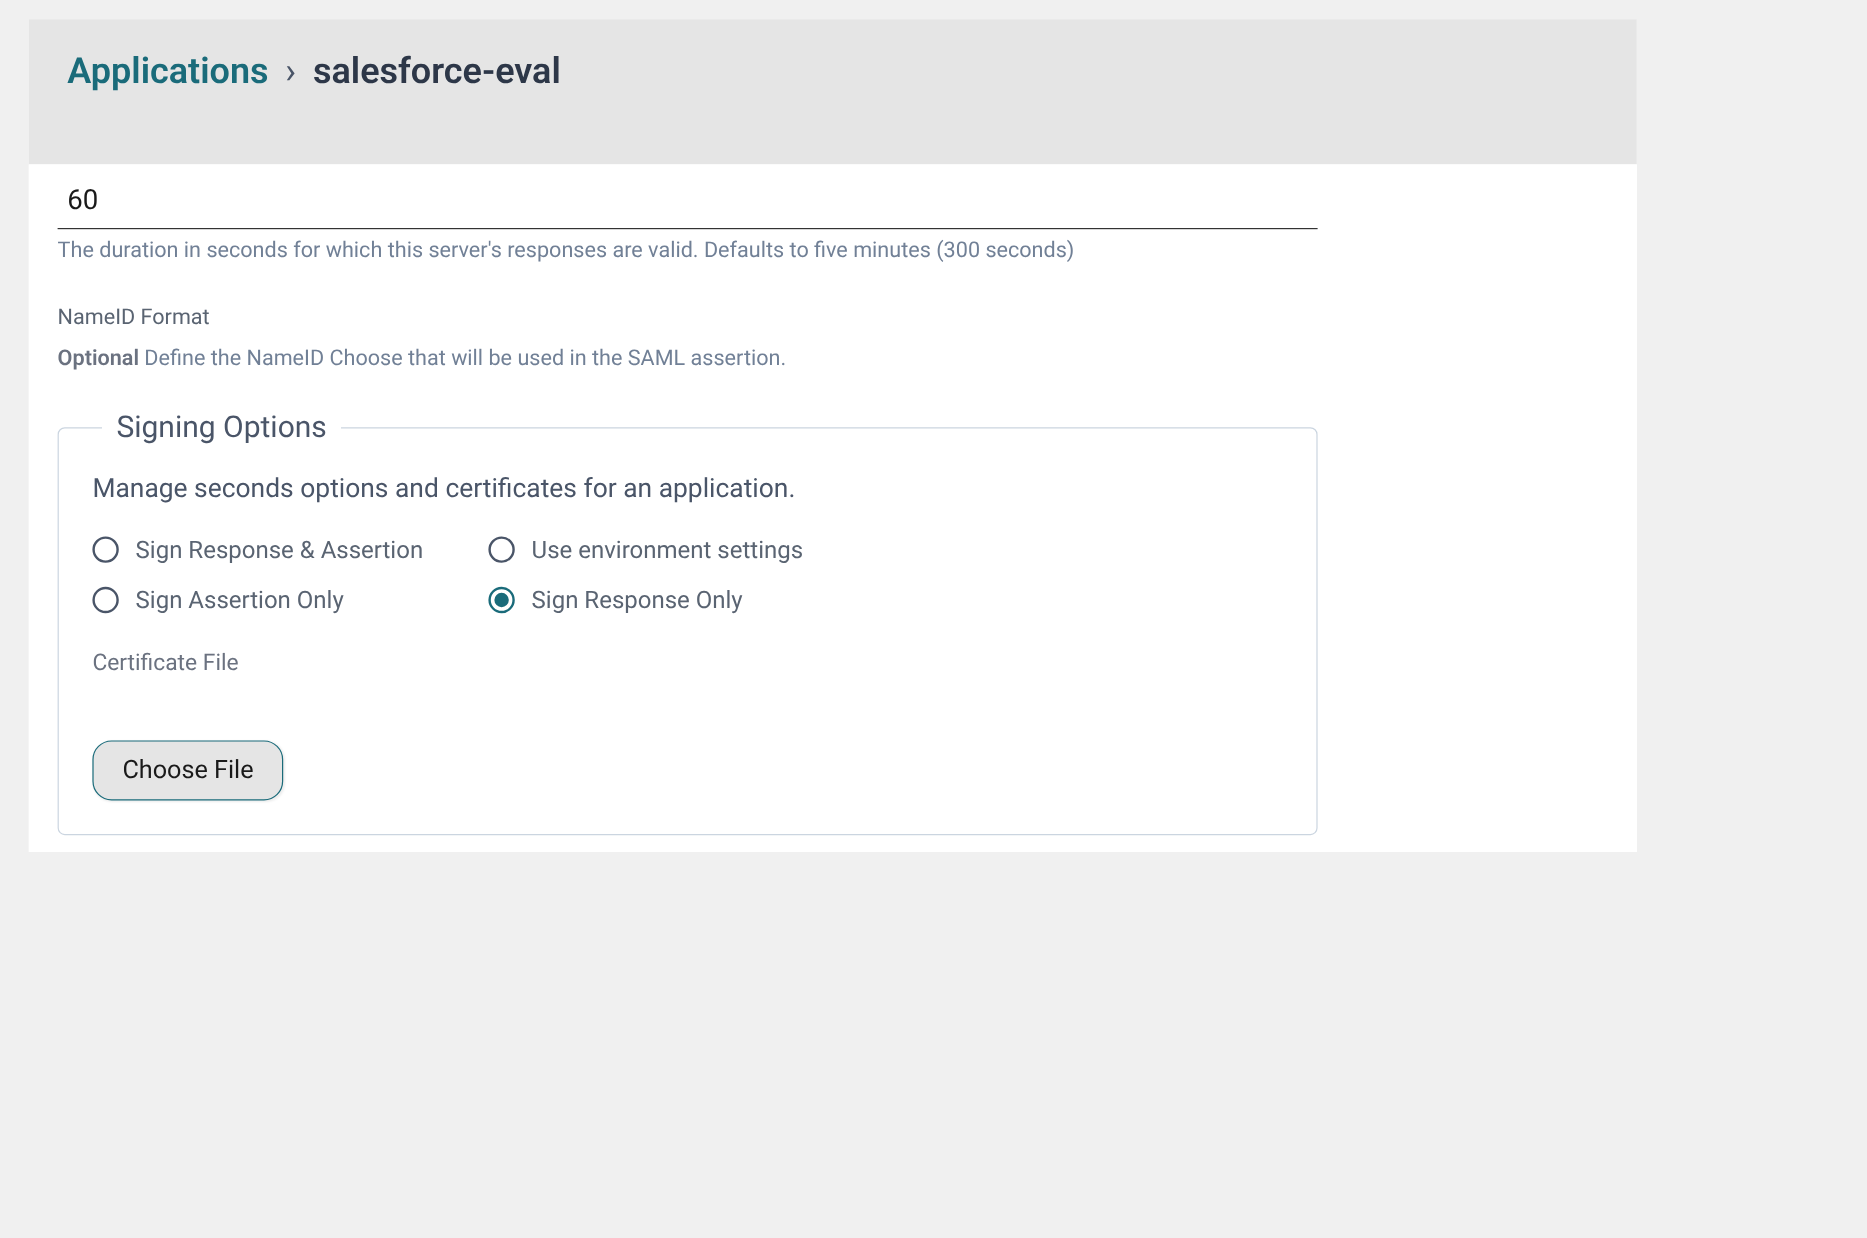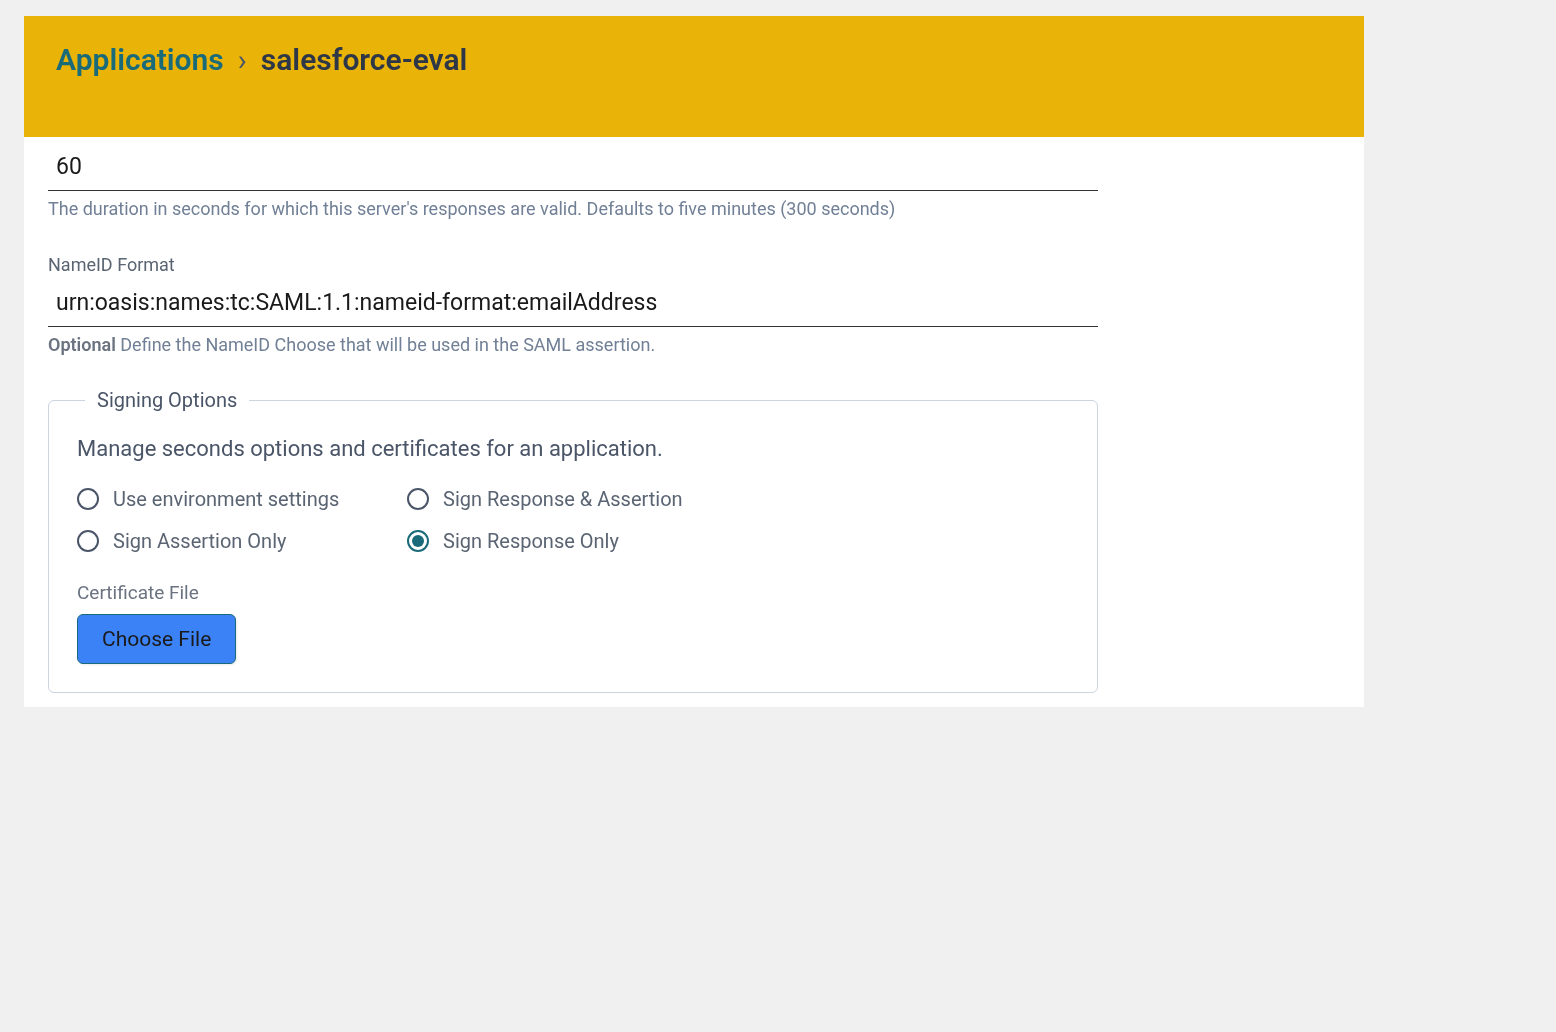--- a/index.html
+++ b/index.html
@@ -8,21 +8,21 @@
       background: #f0f0f0;
       color: #333;
       font-size: 16px;
     }
     .page {
       background: #fff;
       margin: 16px 0 0 24px;
       max-width: 1340px;
     }
     .header {
-      background: #eab308;
+      background: #e5e5e5;
       padding: 26px 32px 60px 32px;
     }
     .breadcrumb {
       display: flex;
       align-items: center;
       gap: 14px;
       font-size: 30px;
       font-weight: 600;
     }
     .breadcrumb-root {
@@ -73,21 +73,21 @@
     }
     fieldset.signing {
       border: 1px solid #cbd5e0;
       border-radius: 6px;
       padding: 18px 28px 28px 28px;
       margin-top: 30px;
       max-width: 1050px;
     }
     fieldset.signing legend {
       color: #4a5568;
-      font-size: 20px;
+      font-size: 25px;
       padding: 0 12px;
       margin-left: 8px;
     }
     .signing-desc {
       color: #4a5568;
       font-size: 22px;
       margin-top: 6px;
       margin-bottom: 26px;
     }
     .radio-grid {
@@ -128,29 +128,30 @@
     .radio-label {
       color: #5a6472;
       font-size: 20px;
     }
     .cert-label {
       color: #6b7280;
       font-size: 19px;
       margin-bottom: 10px;
     }
     .choose-file-btn {
-      background: #3b82f6;
+      background: #e5e5e5;
       border: 1.5px solid #1a6b7a;
-      border-radius: 6px;
+      border-radius: 16px;
       color: #1a1a1a;
       font-size: 21px;
       padding: 12px 24px;
       cursor: pointer;
       font-family: inherit;
       box-shadow: 1px 1px 2px rgba(0,0,0,0.08);
+      margin-top: 44px;
     }
     .cert-help {
       color: #6b7280;
       font-size: 18.5px;
       margin-top: 20px;
     }
     .cutoff {
       height: 4px;
       overflow: hidden;
     }
@@ -167,39 +168,36 @@
     </div>
   </div>
 
   <div class="content">
     <div class="field-input-wrap">
       <input class="field-input" type="text" value="60" style="">
     </div>
     <div class="field-help">The duration in seconds for which this server's responses are valid. Defaults to five minutes (300 seconds)</div>
 
     <div class="field-label">NameID Format</div>
-    <div class="field-input-wrap">
-      <input class="field-input" type="text" value="urn:oasis:names:tc:SAML:1.1:nameid-format:emailAddress" style="">
-    </div>
     <div class="field-help">
       <span class="opt">Optional</span><span> Define the NameID Choose that will be used in the SAML assertion.</span><br>
     </div>
 
     <fieldset class="signing">
       <legend>Signing Options</legend>
       <div class="signing-desc">Manage seconds options and certificates for an application.</div>
 
       <div class="radio-grid">
         <div class="radio-option">
           <span class="radio-circle"></span>
+          <span class="radio-label">Sign Response &amp; Assertion</span>
+        </div>
+        <div class="radio-option">
+          <span class="radio-circle"></span>
           <span class="radio-label">Use environment settings</span>
-        </div>
-        <div class="radio-option">
-          <span class="radio-circle"></span>
-          <span class="radio-label">Sign Response &amp; Assertion</span>
         </div>
         <div class="radio-option">
           <span class="radio-circle"></span>
           <span class="radio-label">Sign Assertion Only</span>
         </div>
         <div class="radio-option">
           <span class="radio-circle selected"></span>
           <span class="radio-label">Sign Response Only</span>
         </div>
       </div>

